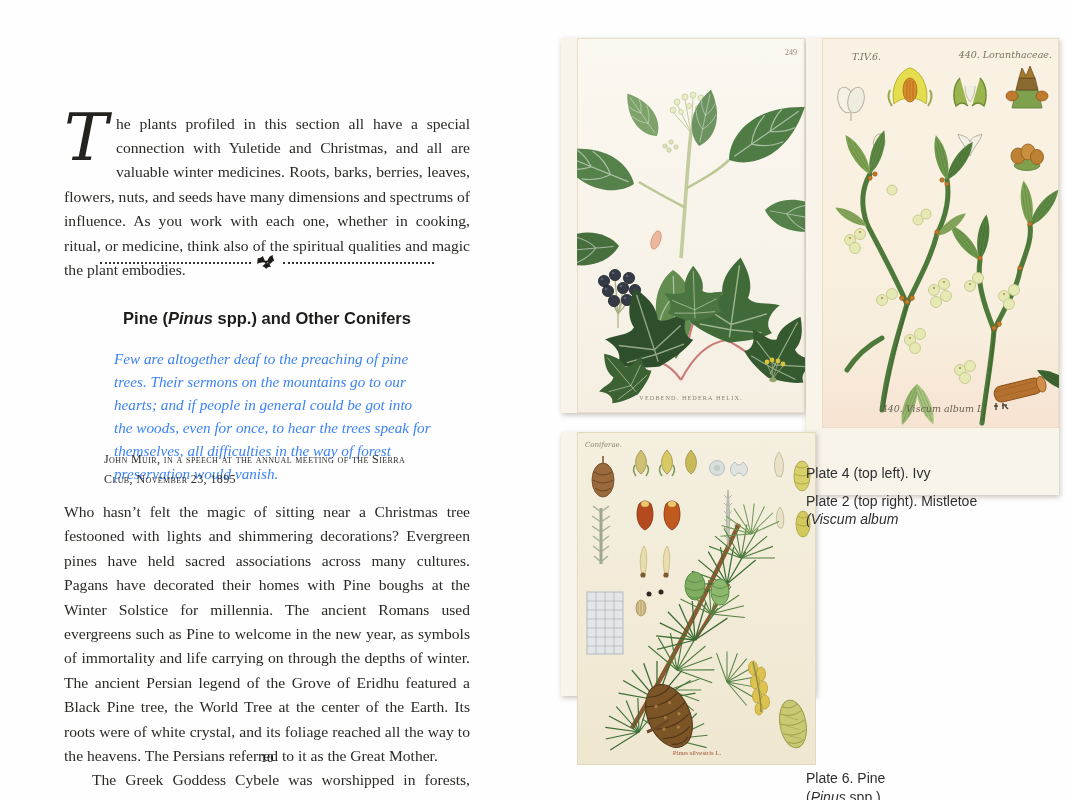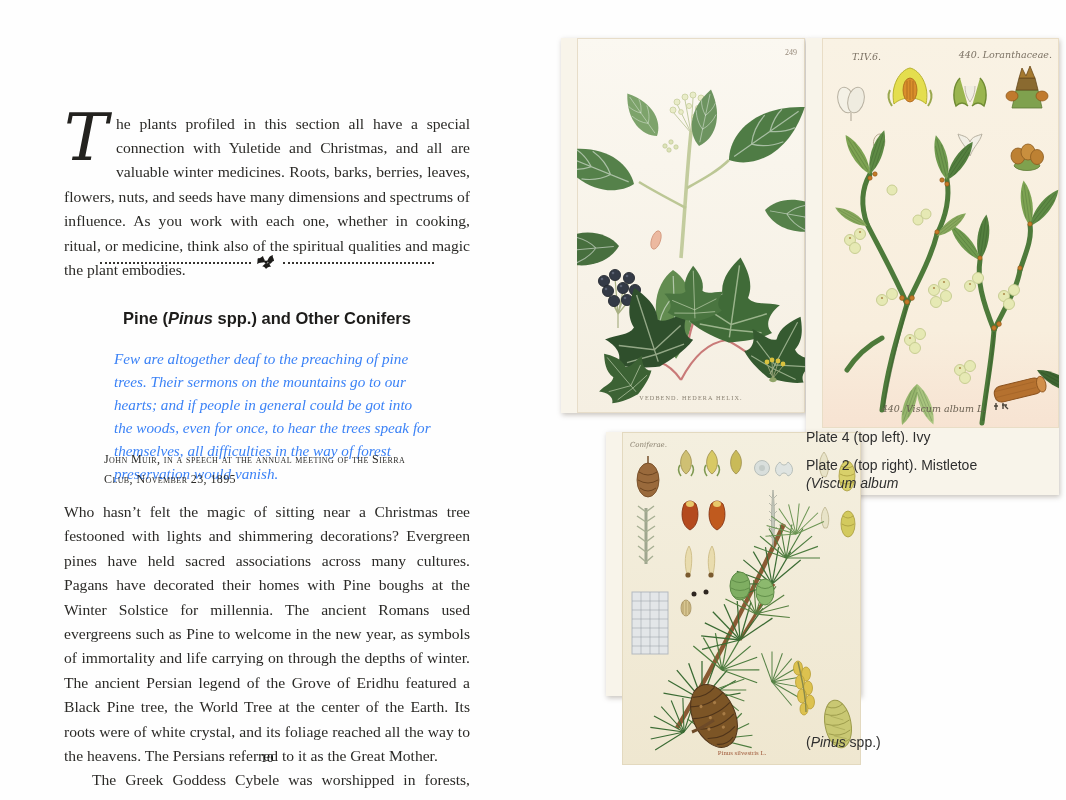--- a/index.html
+++ b/index.html
@@ -25,24 +25,24 @@
   .body2{top:500px;}
   .para3{text-indent:28px;text-align-last:justify;margin-top:0;}
   .pageno{position:absolute;top:750px;left:0;width:406px;text-align:center;
           font-size:13px;color:#000000;}
 
   
   .plate{position:absolute;box-shadow:1px 2px 5px rgba(110,100,85,.38);background:#f8f4ea;padding-left:16px;}
   .plate svg{display:block;}
   .plate-ivy{left:561px;top:38px;width:228px;height:375px;}
   .plate-mistletoe{left:806px;top:38px;width:237px;height:457px;}
-  .plate-pine{left:561px;top:432px;width:239px;height:264px;margin-left:45px;}
+  .plate-pine{left:561px;top:432px;width:239px;height:264px;}
 
   .caption-block{position:absolute;font-family:"Liberation Sans",sans-serif;
-                 font-size:14px;line-height:18.5px;color:#2f2f2f;width:255px;}
+                 font-size:14px;line-height:18.5px;color:#2f2f2f;width:255px;margin-top:36px;}
   .cap-45{left:806px;top:428px;}
   .cap-6{left:806px;top:733px;}
   .caption-item{margin-bottom:9px;}
   .cap-italic{font-style:italic;}
 </style>
 </head>
 <body>
 
 <div class="spread">
 
@@ -476,16 +476,17 @@
     <div class="caption-item">
       <div>Plate 4 (top left). Ivy</div>
     </div>
     <div class="caption-item">
       <div>Plate 2 (top right). Mistletoe</div>
       <div class="cap-italic">(Viscum album</div>
     </div>
   </div>
 
   <div class="caption-block cap-6">
+    <div>Plate 6. Pine</div>
     <div><span>(</span><span class="cap-italic">Pinus</span><span> spp.)</span></div>
   </div>
 
 </div>
 
 </body></html>

